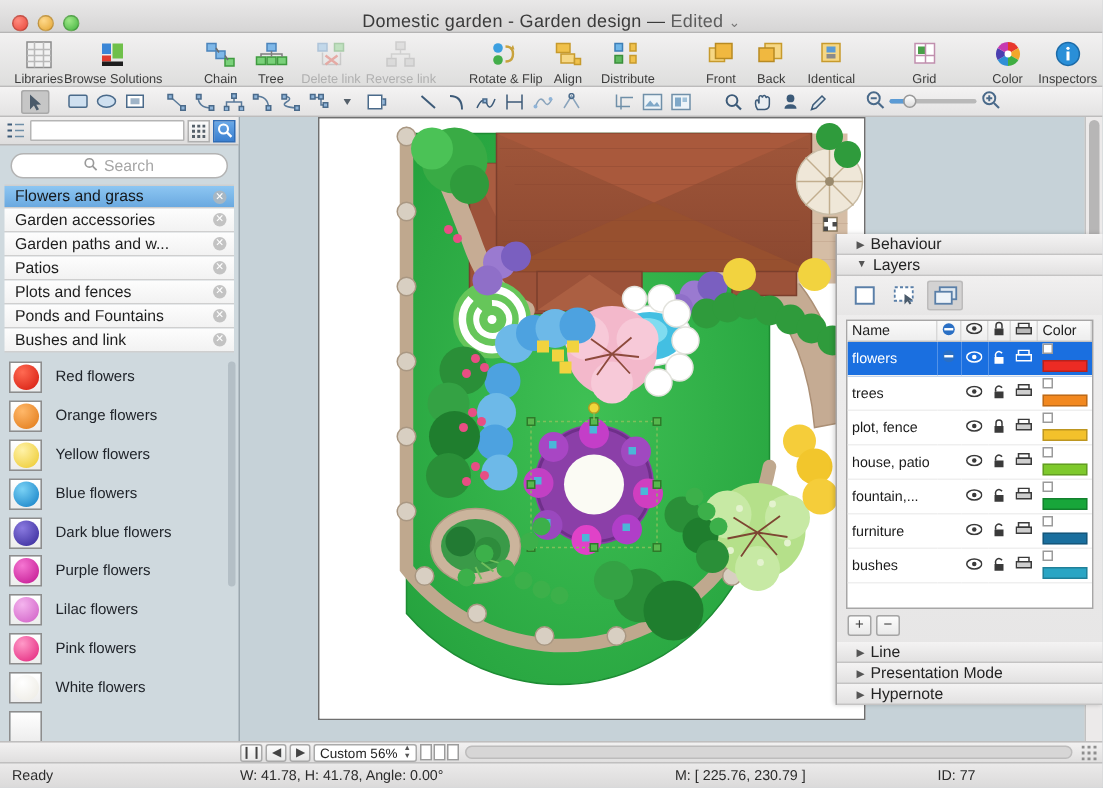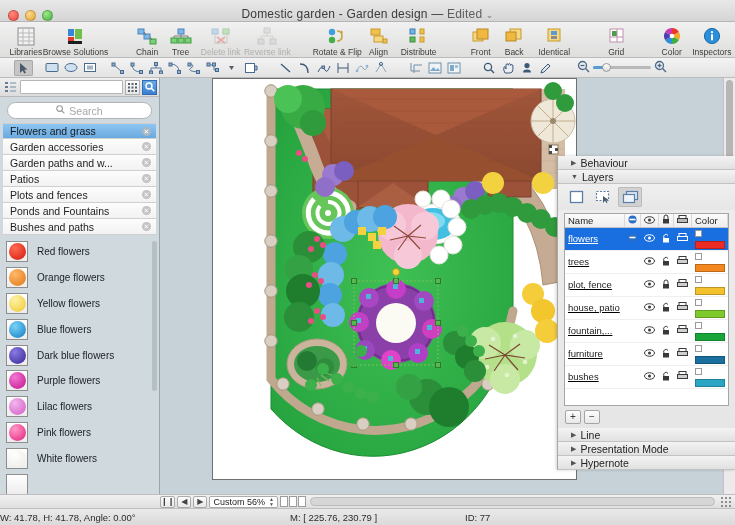--- a/index.html
+++ b/index.html
@@ -190,21 +190,21 @@
     background: #fff; border: 1px solid #a7a6a6; overflow: hidden;
   }
   table.ltable { width: 100%; border-collapse: collapse; font-size: 9.5px; }
   table.ltable th {
     height: 13px; font-weight: normal; color: #222; text-align: left;
     background: linear-gradient(#fbfbfb,#ededed);
     border-bottom: 1px solid #c3c3c3; border-right: 1px solid #d8d8d8;
     padding: 0 3px; font-size: 9.5px;
   }
   table.ltable td {
-    height: 14.4px; padding: 0 3px; border-bottom: 1px solid #efefef; vertical-align: middle; text-decoration: underline;
+    height: 14.4px; padding: 0 3px; border-bottom: 1px solid #efefef; vertical-align: middle;
   }
   tr.lrow.sel td { background: #1a6fe0; color: #fff; }
   tr.lrow.sel td .lname { color: #fff; }
   .lname { color: #1b1b1b; font-size: 9.5px; white-space: nowrap; }
   .colcell { width: 34px; }
   .colswatch { width: 30px; height: 8px; border: 1px solid rgba(0,0,0,.22); }
   .chk { width: 7px; height: 7px; border: 1px solid #9a9a9a; background: #fff; display: inline-block; }
   .micro { width: 11px; text-align: center; }
 
   .pm-row { height: 22px; flex: 0 0 22px; display: flex; align-items: center; gap: 3px; padding-left: 7px; }
@@ -710,21 +710,21 @@
         </div>
         <div class="catrow">
           <span>Plots and fences</span>
           <span class="x-badge">✕</span>
         </div>
         <div class="catrow">
           <span>Ponds and Fountains</span>
           <span class="x-badge">✕</span>
         </div>
         <div class="catrow">
-          <span>Bushes and paths</span>
+          <span>Bushes and link</span>
           <span class="x-badge">✕</span>
         </div>
       </div>
 
       <div class="shapelist">
         <div class="sb-scroll"></div>
 
         <div class="shaperow">
           <span class="swatchbox">
             <span class="ball" style="background:radial-gradient(circle at 35% 30%,#ff6a52,#d4180c)"></span>
@@ -1371,18 +1371,19 @@
             <rect x="8" y="4" width="2" height="2"></rect>
         <rect x="0" y="8" width="2" height="2"></rect>
             <rect x="4" y="8" width="2" height="2"></rect>
             <rect x="8" y="8" width="2" height="2"></rect>
       </g>
         </svg>
     </span>
   </div>
 
   <div class="statusbar">
+    <span class="st-ready">Ready</span>
     <span class="st-dims">W: 41.78,  H: 41.78,  Angle: 0.00°</span>
     <span class="st-mouse">M: [ 225.76, 230.79 ]</span>
     <span class="st-id">ID: 77</span>
   </div>
 
 </div>
 
 </body></html>

